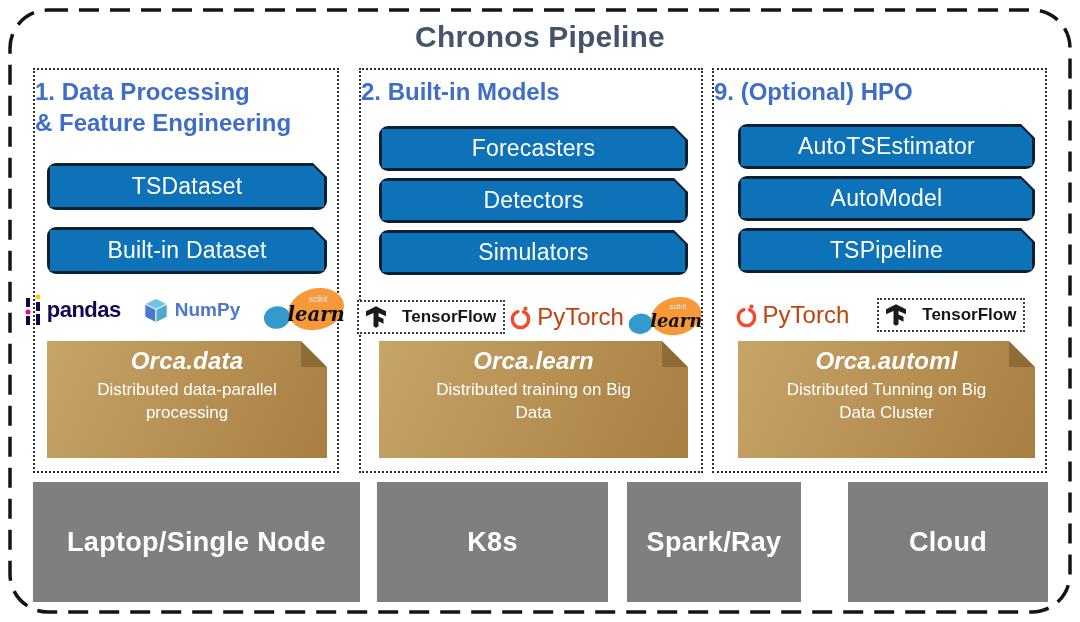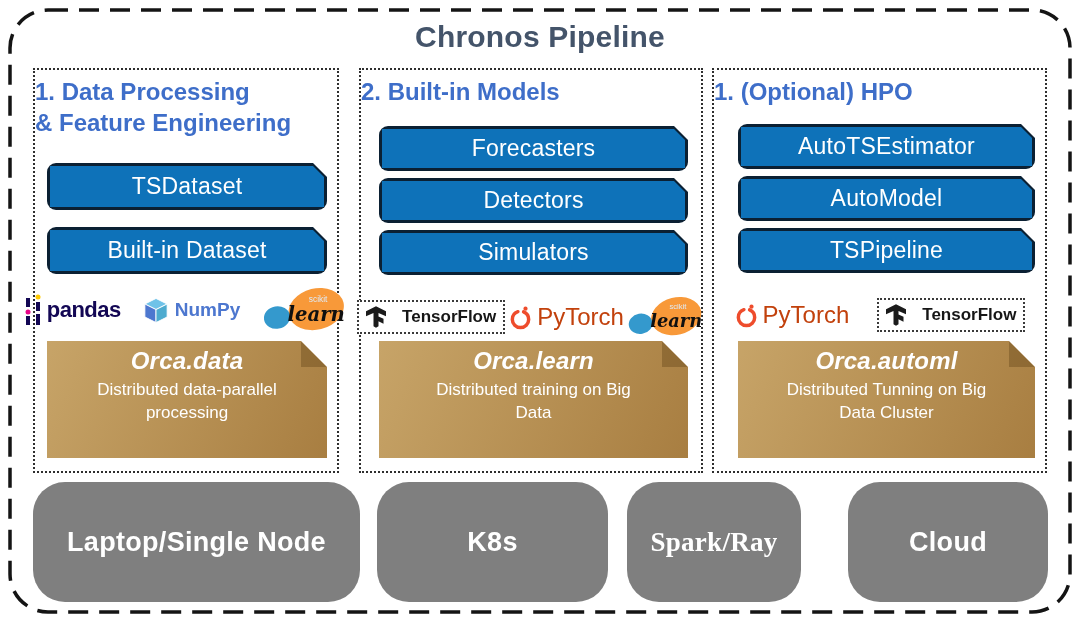--- a/index.html
+++ b/index.html
@@ -73,25 +73,25 @@
     clip-path:polygon(0 0, 100% 100%, 0 100%);
     background:rgba(80,52,12,0.32);
   }
   .orca-name { font-size:24px; font-weight:bold; font-style:italic; letter-spacing:0.2px; }
   .orca-desc { font-size:17px; line-height:1.35; margin-top:4px; white-space:pre-line; }
   
   .infra {
     position:absolute; top:482px; height:120px;
     background:var(--infra-gray,#7f7f7f);
     display:flex; align-items:center; justify-content:center;
-    color:#fff; font-size:27px; font-weight:bold; letter-spacing:0.3px;border-radius:32px;
+    color:#fff; font-size:27px; font-weight:bold; letter-spacing:0.3px;
   }
   #infra1 { left:33px;  width:327px; }
   #infra2 { left:377px; width:231px; }
-  #infra3 { left:627px; width:174px;font-family:Liberation Serif, serif; }
+  #infra3 { left:627px; width:174px; }
   #infra4 { left:848px; width:200px; }
   .script-learn { font-family:"DejaVu Serif", serif; font-style:italic; font-weight:bold; }
 </style>
 </head>
 <body>
 
 <div class="canvas">
 
   <svg class="outer-svg" width="1080" height="622">
     <rect x="10" y="10" width="1060" height="602" rx="38" fill="none" stroke="#141414" stroke-width="3.5" stroke-dasharray="20 11"></rect>
@@ -187,21 +187,21 @@
 
     <div class="orca">
       <div class="orca-fold"></div>
       <div class="orca-name">Orca.learn</div>
       <div class="orca-desc">Distributed training on Big
 Data</div>
     </div>
   </div>
 
   <div class="col" id="col3">
-    <div class="col-header">1. (Optional) HPO</div>
+    <div class="col-header">9. (Optional) HPO</div>
 
     <div class="bar" style="top:54px">
       <div class="bar-fill">AutoTSEstimator</div>
     </div>
     <div class="bar" style="top:106px">
       <div class="bar-fill">AutoModel</div>
     </div>
     <div class="bar" style="top:158px">
       <div class="bar-fill">TSPipeline</div>
     </div>

